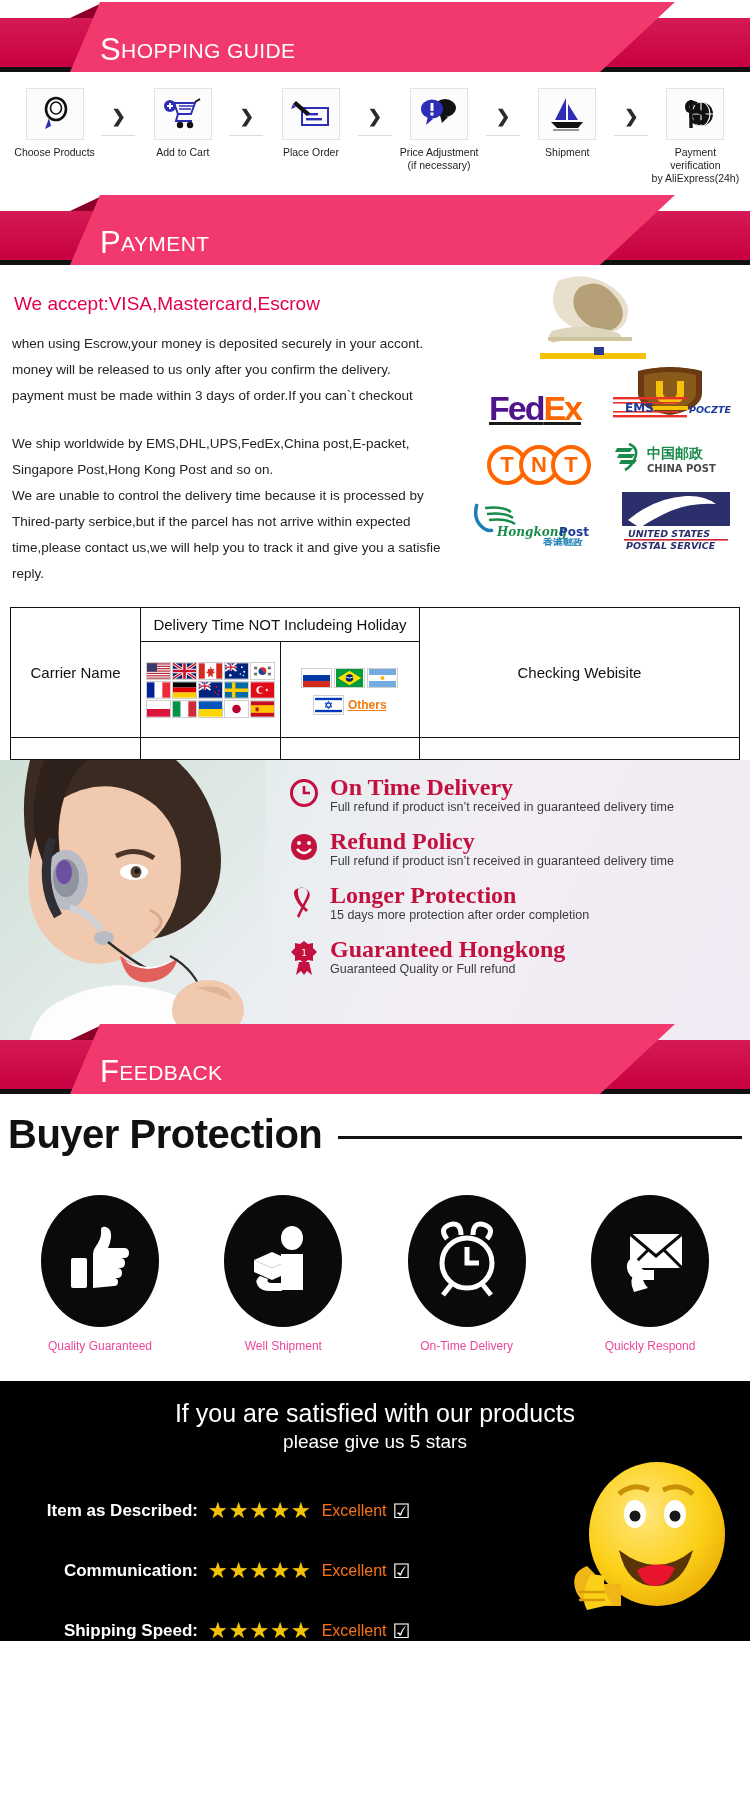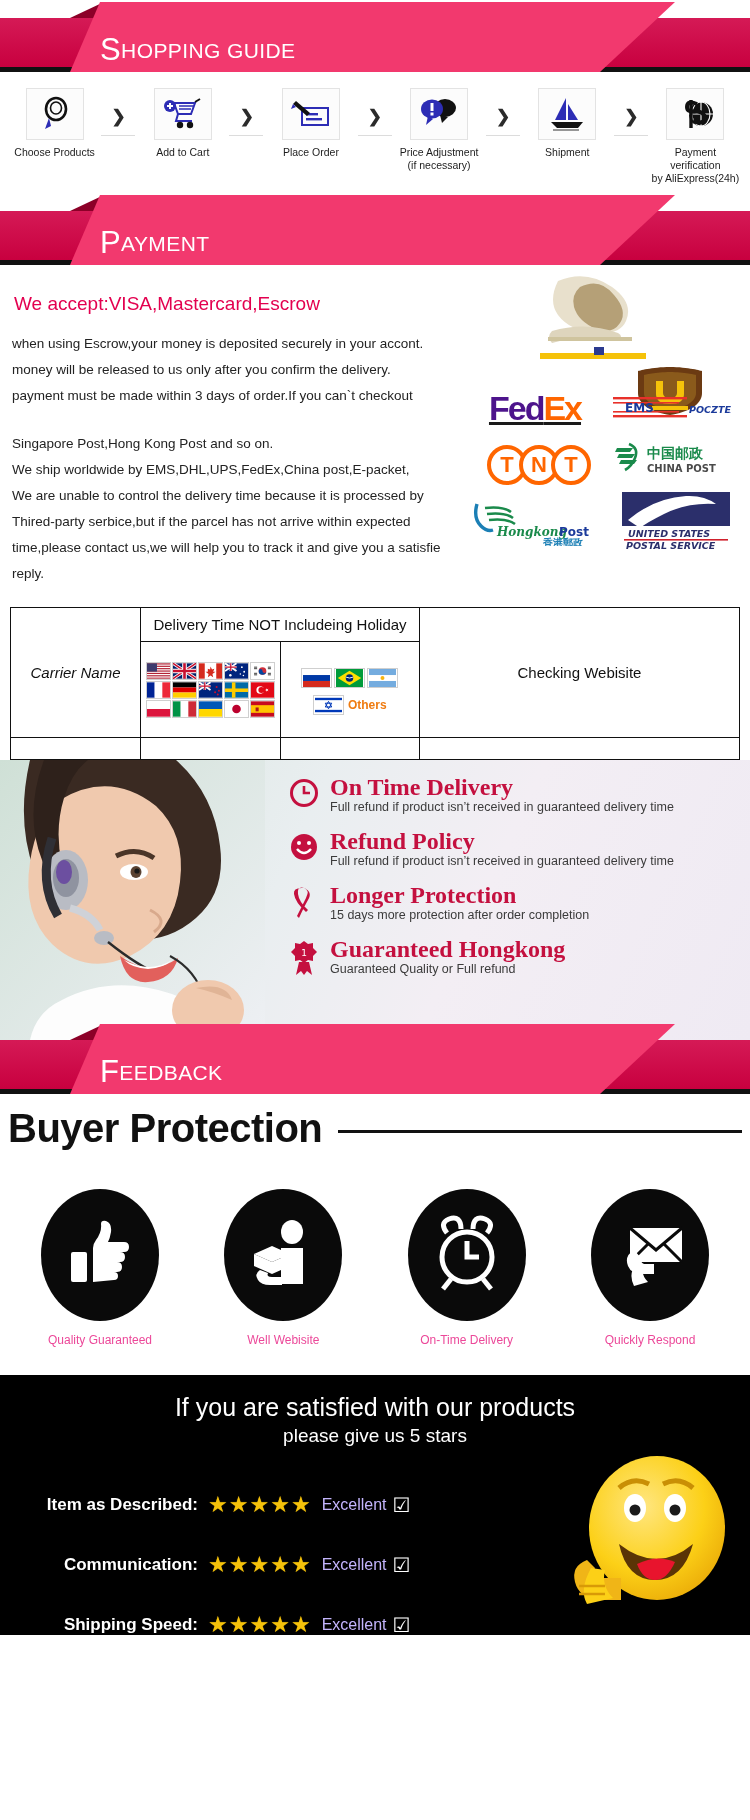--- a/index.html
+++ b/index.html
@@ -142,21 +142,21 @@
     table-layout: fixed;
   }
   table.delivery td, table.delivery th {
     border: 1px solid #111;
     font-size: 15px;
     font-weight: normal;
     text-align: center;
     vertical-align: middle;
     color: #111;
   }
-  .c-carrier { width: 130px; height: 130px; font-size: 16px; font-style: italic; }
+  .c-carrier { width: 130px; height: 130px; font-size: 16px; }
   .c-flags1 { width: 150px; }
   .c-flags2 { width: 130px; }
   .c-web { width: 320px; font-size: 16px; }
   .hdr-time { height: 34px; font-size: 15px; }
   .flag-grid {
     display: grid;
     grid-template-columns: repeat(5, 25px);
     grid-auto-rows: 18px;
     gap: 1px;
     justify-content: center;
@@ -169,21 +169,21 @@
     gap: 2px;
     justify-content: center;
     padding: 4px 0;
   }
   .fl { width: 100%; height: 100%; border: 1px solid #cfcfcf; }
   .others-row {
     display: flex; align-items: center; justify-content: center;
     gap: 4px; margin-top: 3px;
   }
   .others-row .fl { width: 31px; height: 20px; }
-  .others-txt { color: #ef7b10; font-weight: bold; font-size: 12px; }
+  .others-txt { color: #ef7b10; font-weight: bold; font-size: 12px; text-decoration: underline; }
 
   
   .service {
     position: relative;
     height: 280px;
     overflow: hidden;
     background: linear-gradient(115deg,#d7e6de 0%,#e9eef0 38%,#f3eef4 62%,#efeaf3 100%);
   }
   .agent {
     position: absolute; left: 0; top: 0; width: 265px; height: 280px;
@@ -191,21 +191,21 @@
   .glist { position: absolute; left: 278px; top: 14px; right: 0; }
   .gitem { display: flex; align-items: flex-start; margin-bottom: 14px; }
   .gicon { width: 52px; flex: 0 0 52px; display:flex; align-items:center; justify-content:center; padding-top: 4px;}
   .gtitle {
     font-family: "Liberation Serif", serif;
     color: #c4103f; font-weight: bold; font-size: 24px; line-height: 26px;
   }
   .gsub { font-size: 12.5px; color: #3b3b3b; white-space: nowrap; }
 
   
-  .bp-wrap { padding: 12px 8px 10px 8px; }
+  .bp-wrap { padding: 18px 8px 10px 8px; }
   .bp-head { display: flex; align-items: center; gap: 16px; }
   .bp-title { font-size: 40px; font-weight: bold; letter-spacing: -0.5px; color: #111; }
   .bp-rule { flex: 1; border-top: 3px solid #111; margin-top: 6px; }
   .bp-icons {
     display: flex; justify-content: space-between;
     padding: 38px 6px 0 6px;
   }
   .bp-cell { width: 172px; text-align: center; }
   .bp-circle {
     width: 118px; height: 132px; margin: 0 auto 12px auto;
@@ -224,21 +224,21 @@
     overflow: hidden;
   }
   .rt-h1 { color:#fff; text-align:center; font-size:25px; padding-top: 18px; font-weight: 400;}
   .rt-h2 { color:#fff; text-align:center; font-size:19px; padding-top: 3px; font-weight: 400;}
   .rt-rows { position: absolute; left: 18px; top: 100px; width: 430px; }
   .rt-row {
     display: flex; align-items: center; height: 60px;
   }
   .rt-label { color:#fff; font-size:17px; font-weight: bold; width: 180px; text-align: right; white-space: nowrap;}
   .rt-stars { color:#f5c20a; font-size: 22px; letter-spacing: 1px; padding: 0 10px; text-shadow: 0 0 1px #8a6b00;}
-  .rt-excellent { color:#c4b5fd; font-size:16px; margin-right: 6px; }
+  .rt-excellent { color:#f97316; font-size:16px; margin-right: 6px; }
   .rt-check { color:#fff; font-size:20px; }
   .smiley { position: absolute; right: 18px; bottom: 12px; width: 175px; height: 175px; }
 </style>
 </head>
 <body>
 
 <div class="page">
 
   <div class="ribbon">
     <div class="fold"></div>
@@ -345,22 +345,22 @@
     </div>
   </div>
 
   <div class="pay-wrap">
     <div class="pay-head">We accept:VISA,Mastercard,Escrow</div>
     <div class="pay-col">
       <div class="pay-p">when using Escrow,your money is deposited securely in your accont.</div>
       <div class="pay-p">money will be released to us only after you confirm the delivery.</div>
       <div class="pay-p">payment must be made within 3 days of order.If you can`t checkout</div>
       <div class="pay-gap"></div>
+      <div class="pay-p">We ship worldwide by EMS,DHL,UPS,FedEx,China post,E-packet,</div>
       <div class="pay-p">Singapore Post,Hong Kong Post and so on.</div>
-      <div class="pay-p">We ship worldwide by EMS,DHL,UPS,FedEx,China post,E-packet,</div>
       <div class="pay-p">We are unable to control the delivery time because it is processed by</div>
       <div class="pay-p">Thired-party serbice,but if the parcel has not arrive within expected</div>
       <div class="pay-p">time,please contact us,we will help you to track it and give you a satisfie</div>
       <div class="pay-p">reply.</div>
     </div>
 
     <div class="logo-panel">
       <svg class="sack" viewBox="0 0 140 105">
         <path d="M40 8 q28 -12 54 6 q22 16 14 34 q-6 14 -30 12 q-26 -2 -38 -18 q-10 -14 0 -34 Z" fill="#e8e0cc"></path>
         <path d="M62 14 q20 -10 34 8 q14 16 6 28 q-8 12 -24 6 q-18 -8 -22 -22 q-3 -12 6 -20 Z" fill="#b5a077"></path>
@@ -712,21 +712,21 @@
         <div class="bp-circle">
           <svg width="74" height="74" viewBox="0 0 74 74">
             <ellipse cx="46" cy="14" rx="11" ry="12" fill="#fff"></ellipse>
             <path d="M35 30 h22 v36 h-22 Z" fill="#fff"></path>
             <path d="M8 36 l18 -8 l18 8 l-18 8 Z" fill="#fff"></path>
             <path d="M8 36 v12 l18 8 v-12 Z" fill="#fff"></path>
             <path d="M44 36 v12 l-18 8 v-12 Z" fill="#fff"></path>
             <path d="M14 52 q-6 4 -2 10 q3 5 12 5 h12 v-8 H26 q-6 0 -4 -4 Z" fill="#fff"></path>
           </svg>
         </div>
-        <div class="bp-cap">Well Webisite</div>
+        <div class="bp-cap">Well Shipment</div>
       </div>
 
       <div class="bp-cell">
         <div class="bp-circle">
           <svg width="80" height="80" viewBox="0 0 80 80">
             <circle cx="40" cy="42" r="25" fill="none" stroke="#fff" stroke-width="5"></circle>
             <path d="M40 26 v16 h12" stroke="#fff" stroke-width="5" fill="none"></path>
             <path d="M20 18 q-8 -10 2 -14 q12 -4 12 10" fill="none" stroke="#fff" stroke-width="5"></path>
             <path d="M60 18 q8 -10 -2 -14 q-12 -4 -12 10" fill="none" stroke="#fff" stroke-width="5"></path>
             <path d="M24 64 l-8 10" stroke="#fff" stroke-width="5"></path>

